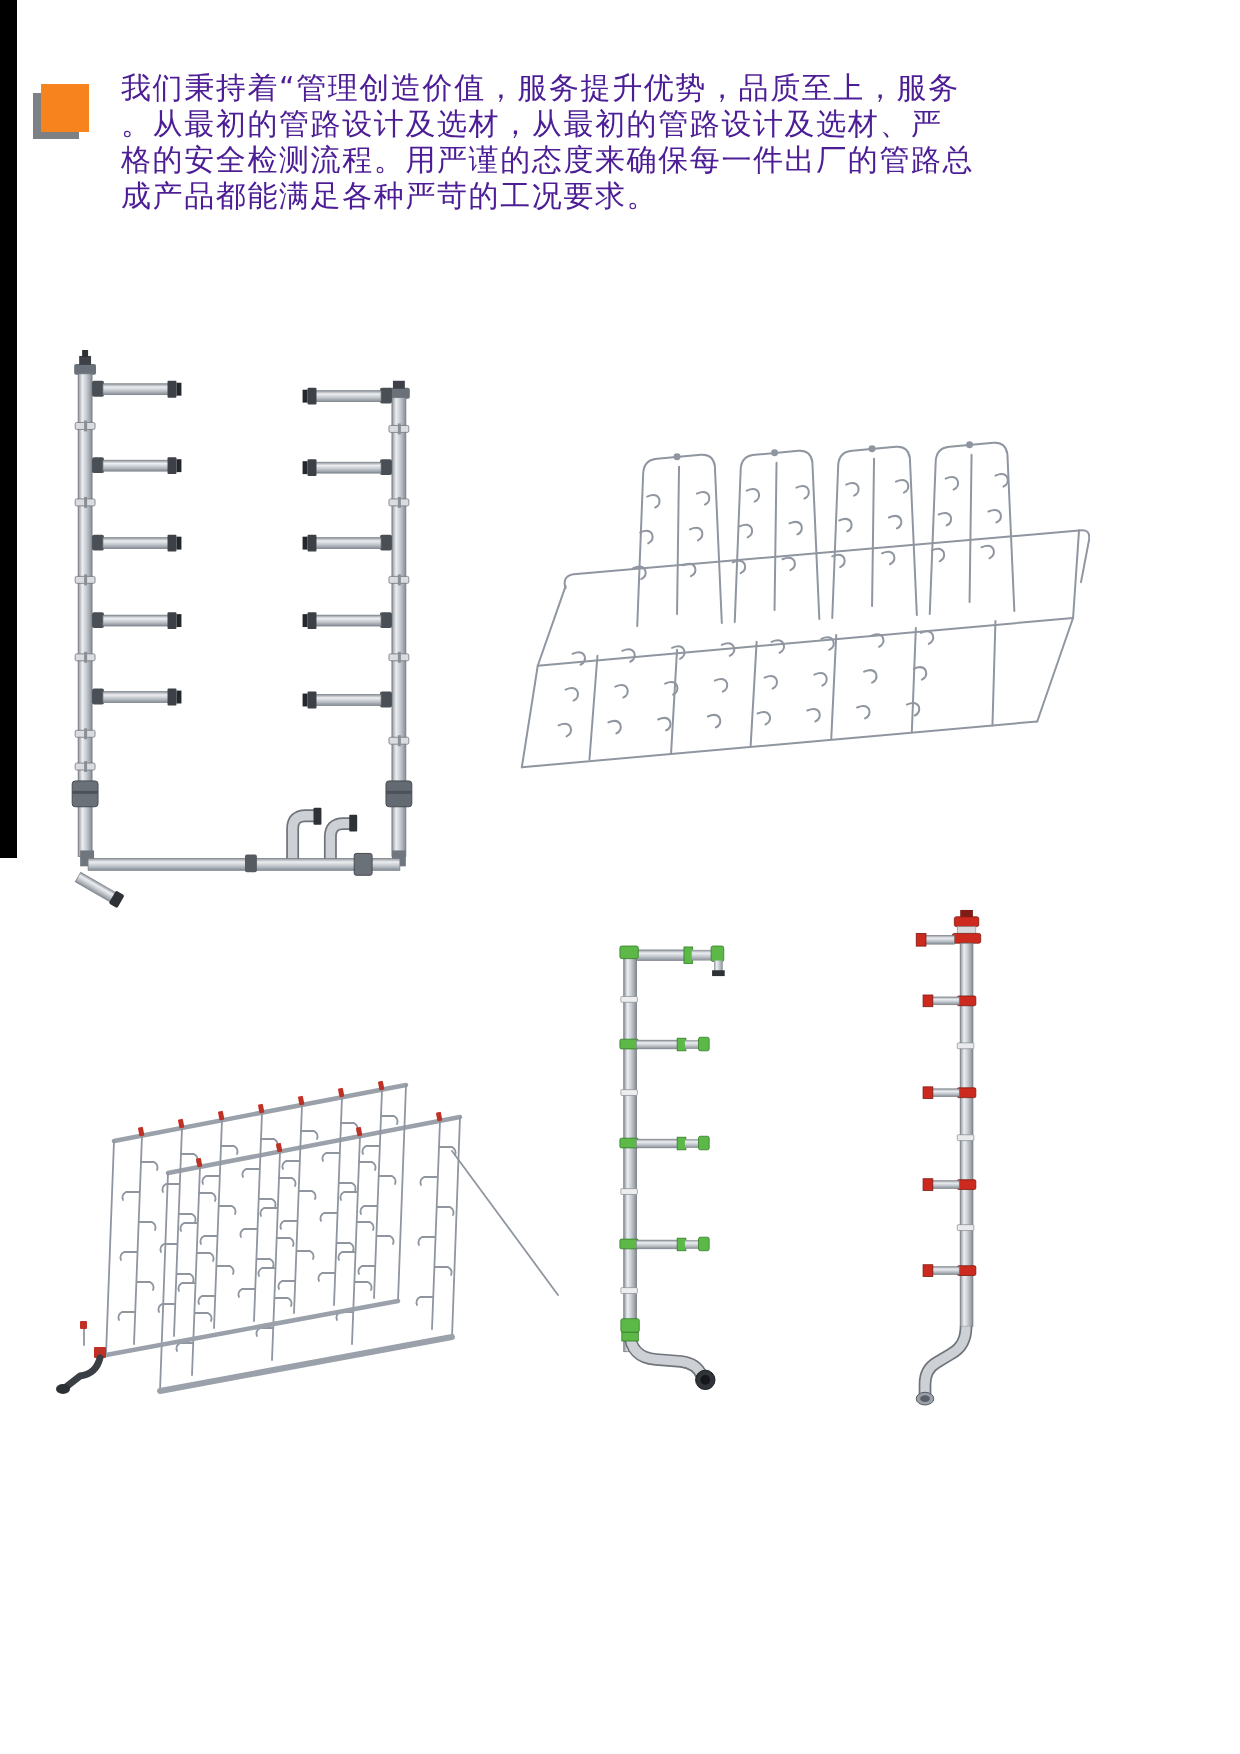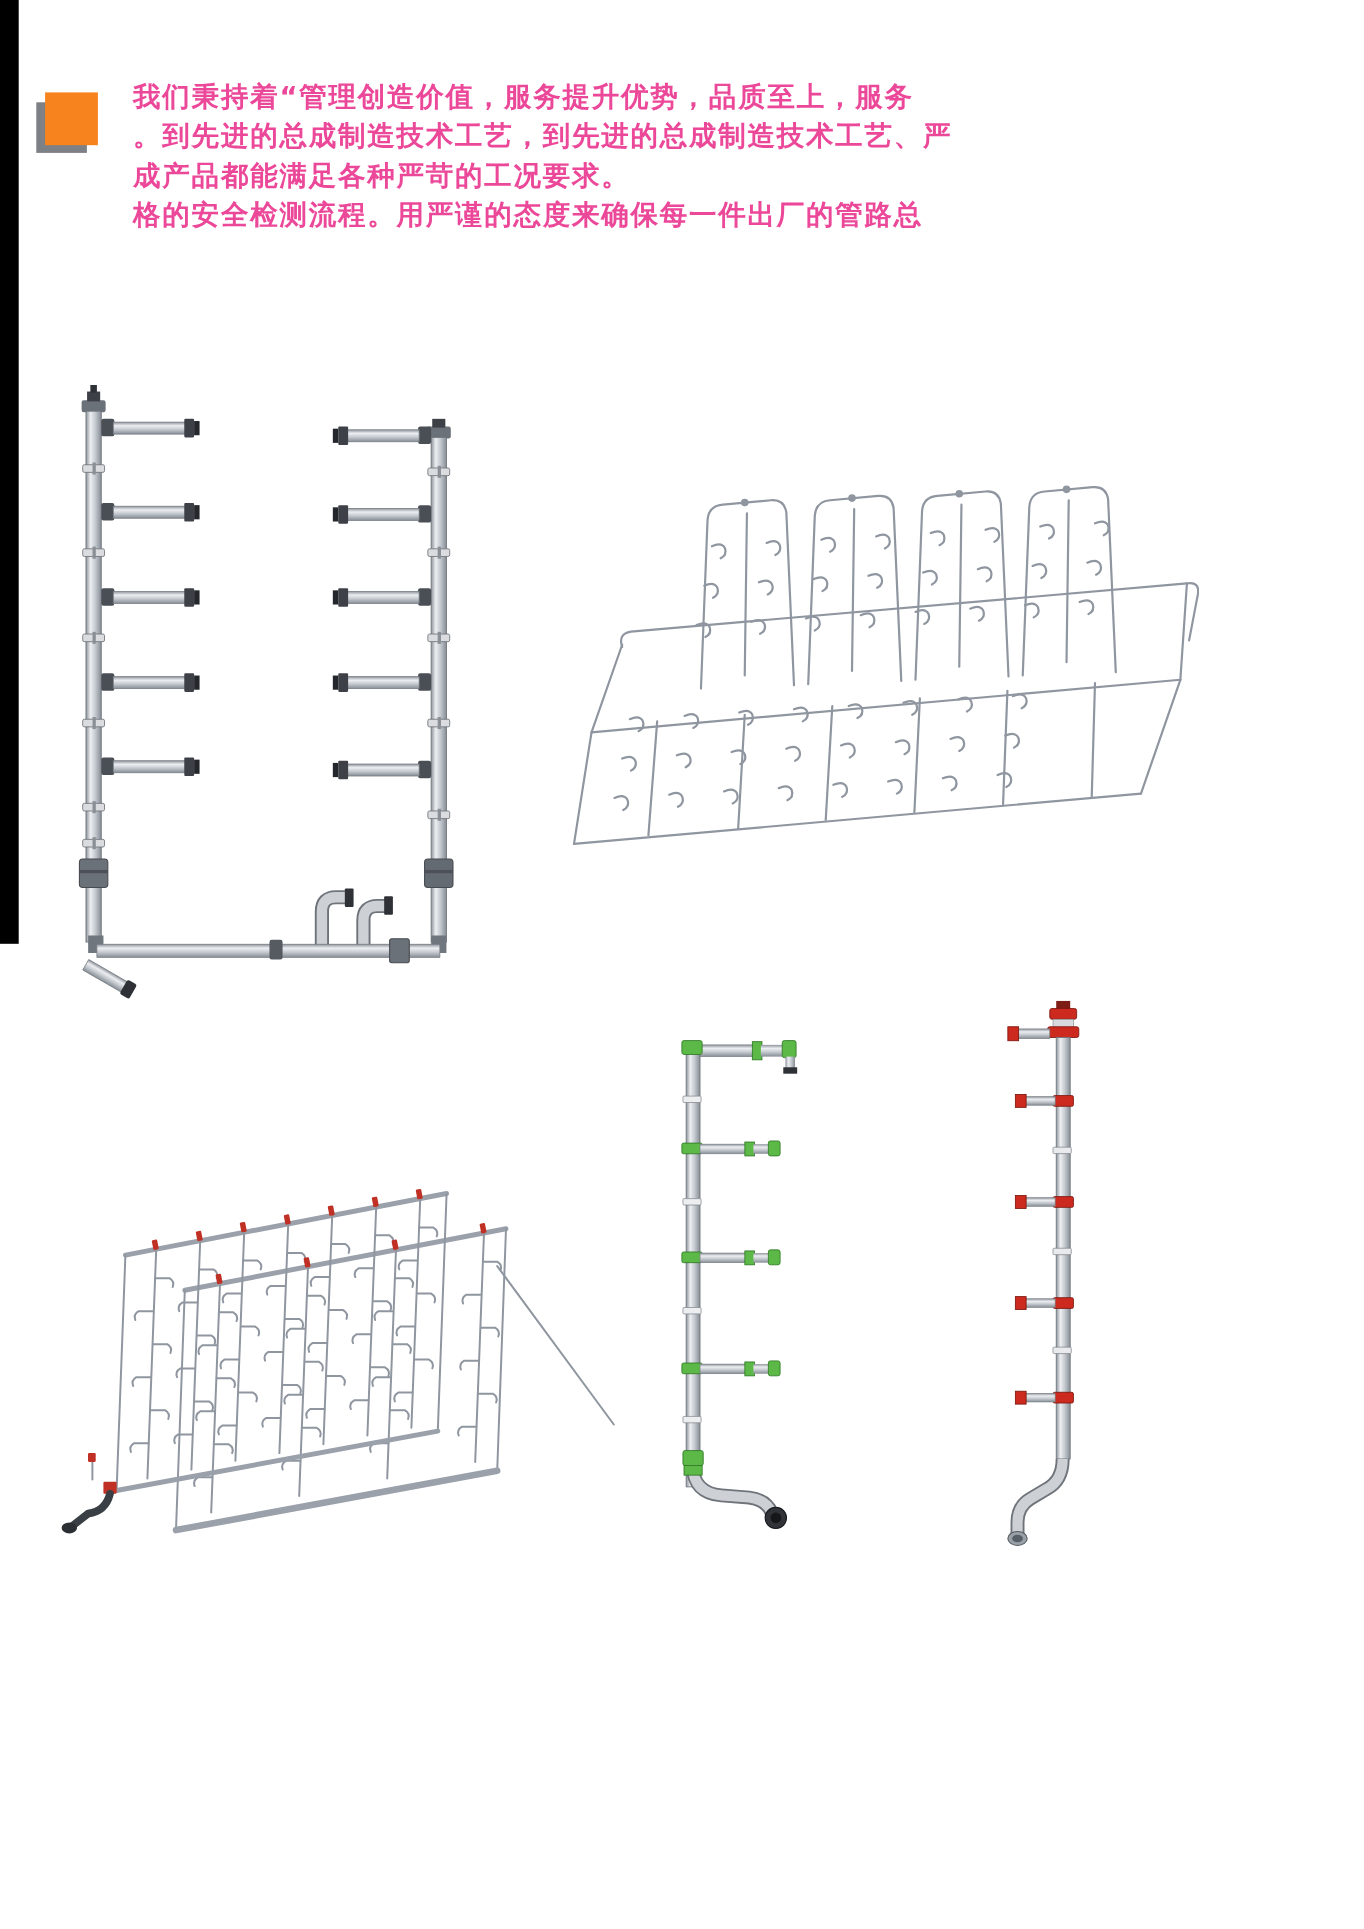--- a/index.html
+++ b/index.html
@@ -7,22 +7,22 @@
   body {
     width:1240px; height:1754px;
     font-family:"DejaVu Sans","Liberation Sans",sans-serif;
   }
   .page { position:relative; width:1240px; height:1754px; background:#fff; overflow:hidden; }
   .side-bar { position:absolute; left:0; top:0; width:17px; height:858px; background:#000; }
   .marker { position:absolute; left:33px; top:84px; width:58px; height:58px; }
   .marker .shadow { position:absolute; left:0; top:9px; width:46px; height:46px; background:#7d8084; }
   .marker .orange { position:absolute; left:8px; top:0; width:48px; height:48px; background:#f6831e; }
   .intro {
-    position:absolute; left:121px; top:70px; color:#ec4899;
-    font-weight:700; font-size:25px; line-height:36px; letter-spacing:1.6px;
+    position:absolute; left:121px; top:70px; color:#4c1d95;
+    font-weight:400; font-size:30px; line-height:36px; letter-spacing:1.6px;
   }
   .intro div { white-space:nowrap; }
   .fig { position:absolute; }
   .wire  { fill:none; stroke:#8f96a0; stroke-width:2;   stroke-linecap:round; stroke-linejoin:round; }
   .wire3 { fill:none; stroke:#8f96a0; stroke-width:1.8; stroke-linecap:round; stroke-linejoin:round; }
   .rail  { fill:none; stroke:#9aa1ab; stroke-width:4.5; stroke-linecap:round; }
   .rail2 { fill:none; stroke:#9aa1ab; stroke-width:6;   stroke-linecap:round; }
   .grn  { fill:#5cb947; stroke:#2f7a24; stroke-width:0.8; }
   .red  { fill:#cc2a1e; stroke:#7e1810; stroke-width:0.8; }
   .red3 { fill:#c03024; stroke:none; }
@@ -51,23 +51,23 @@
 
   <div class="side-bar"></div>
 
   <div class="marker">
     <div class="shadow"></div>
     <div class="orange"></div>
   </div>
 
   <div class="intro">
     <div>我们秉持着“管理创造价值，服务提升优势，品质至上，服务</div>
-    <div>。到先进的总成制造技术工艺，到先进的总成制造技术工艺、严</div>
+    <div>。从最初的管路设计及选材，从最初的管路设计及选材、严</div>
+    <div>格的安全检测流程。用严谨的态度来确保每一件出厂的管路总</div>
     <div>成产品都能满足各种严苛的工况要求。</div>
-    <div>格的安全检测流程。用严谨的态度来确保每一件出厂的管路总</div>
   </div>
 
   <svg class="fig" style="left:58px;top:348px;width:368px;height:566px" viewBox="0 0 370 570">
     <defs>
       <g id="armR">
         <rect x="0" y="-2" width="12" height="16" rx="2" fill="#4a4f55"></rect>
         <rect x="11" y="1" width="66" height="11" fill="url(#hp)" stroke="#767c83" stroke-width="0.7"></rect>
         <rect x="76" y="-2" width="9" height="17" rx="1" fill="#3d4147"></rect>
         <rect x="85" y="0" width="5" height="13" fill="#24272b"></rect>
       </g>

